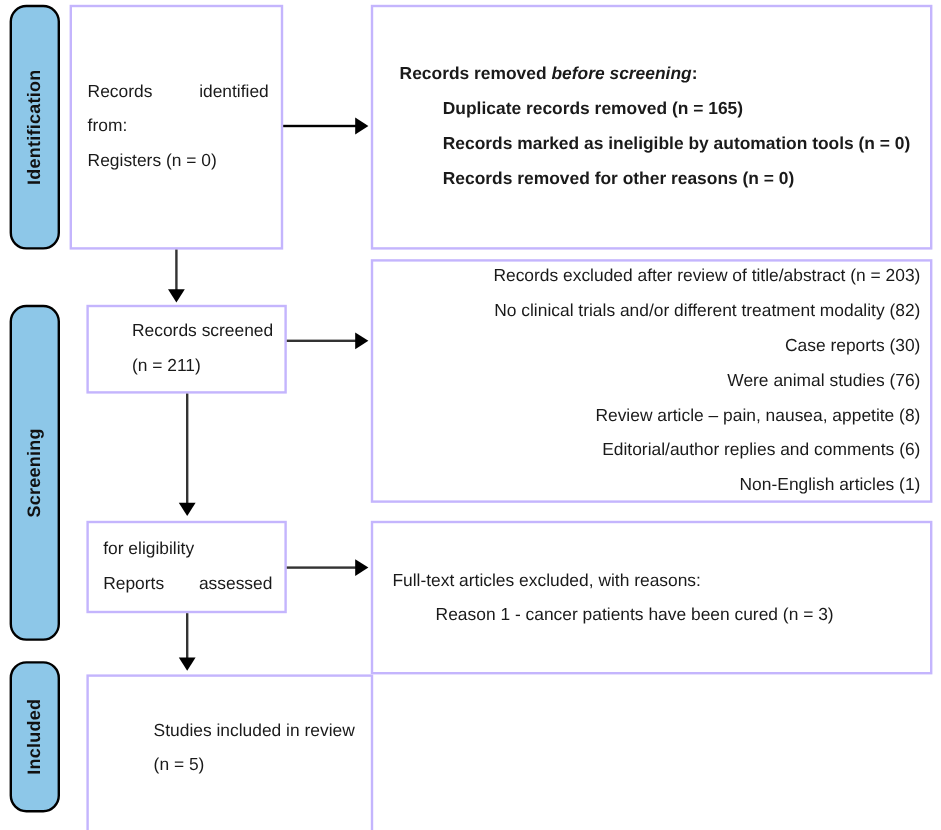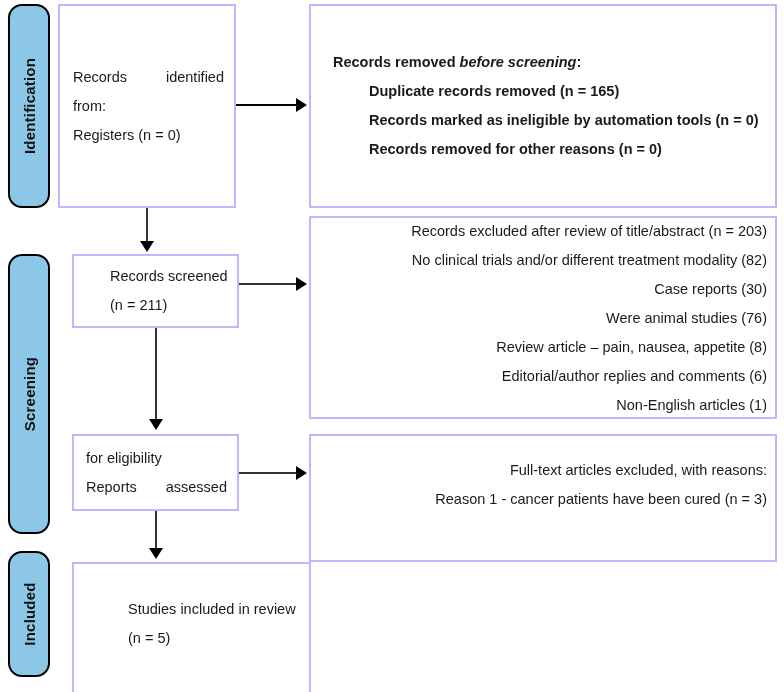--- a/index.html
+++ b/index.html
@@ -179,21 +179,21 @@
         <span>Reports</span>
         <span>assessed</span>
       </div>
     </div>
   </div>
 
   <div class="conn hline thin" style="left:239px; top:472px; width:63px;"></div>
   <div class="arrowhead-right" style="left:296px; top:466px;"></div>
 
   <div class="box" style="left:309px; top:434px; width:468px; height:128px;">
-    <div class="box-inner topaligned" style="left:16px; right:8px; top:20px;text-align:right;">
+    <div class="box-inner topaligned" style="left:16px; right:8px; top:34px;">
       <div class="line">Full-text articles excluded, with reasons:</div>
       <div class="line indent">Reason 1 - cancer patients have been cured (n = 3)</div>
     </div>
   </div>
 
   <div class="conn vline thin" style="left:155px; top:511px; width:2px; height:40px;"></div>
   <div class="arrowhead-down" style="left:149px; top:548px;"></div>
 
   <div class="box" style="left:72px; top:562px; width:239px; height:134px;">
     <div class="box-inner" style="left:8px; right:10px; top:46%;margin-left:46px;">

